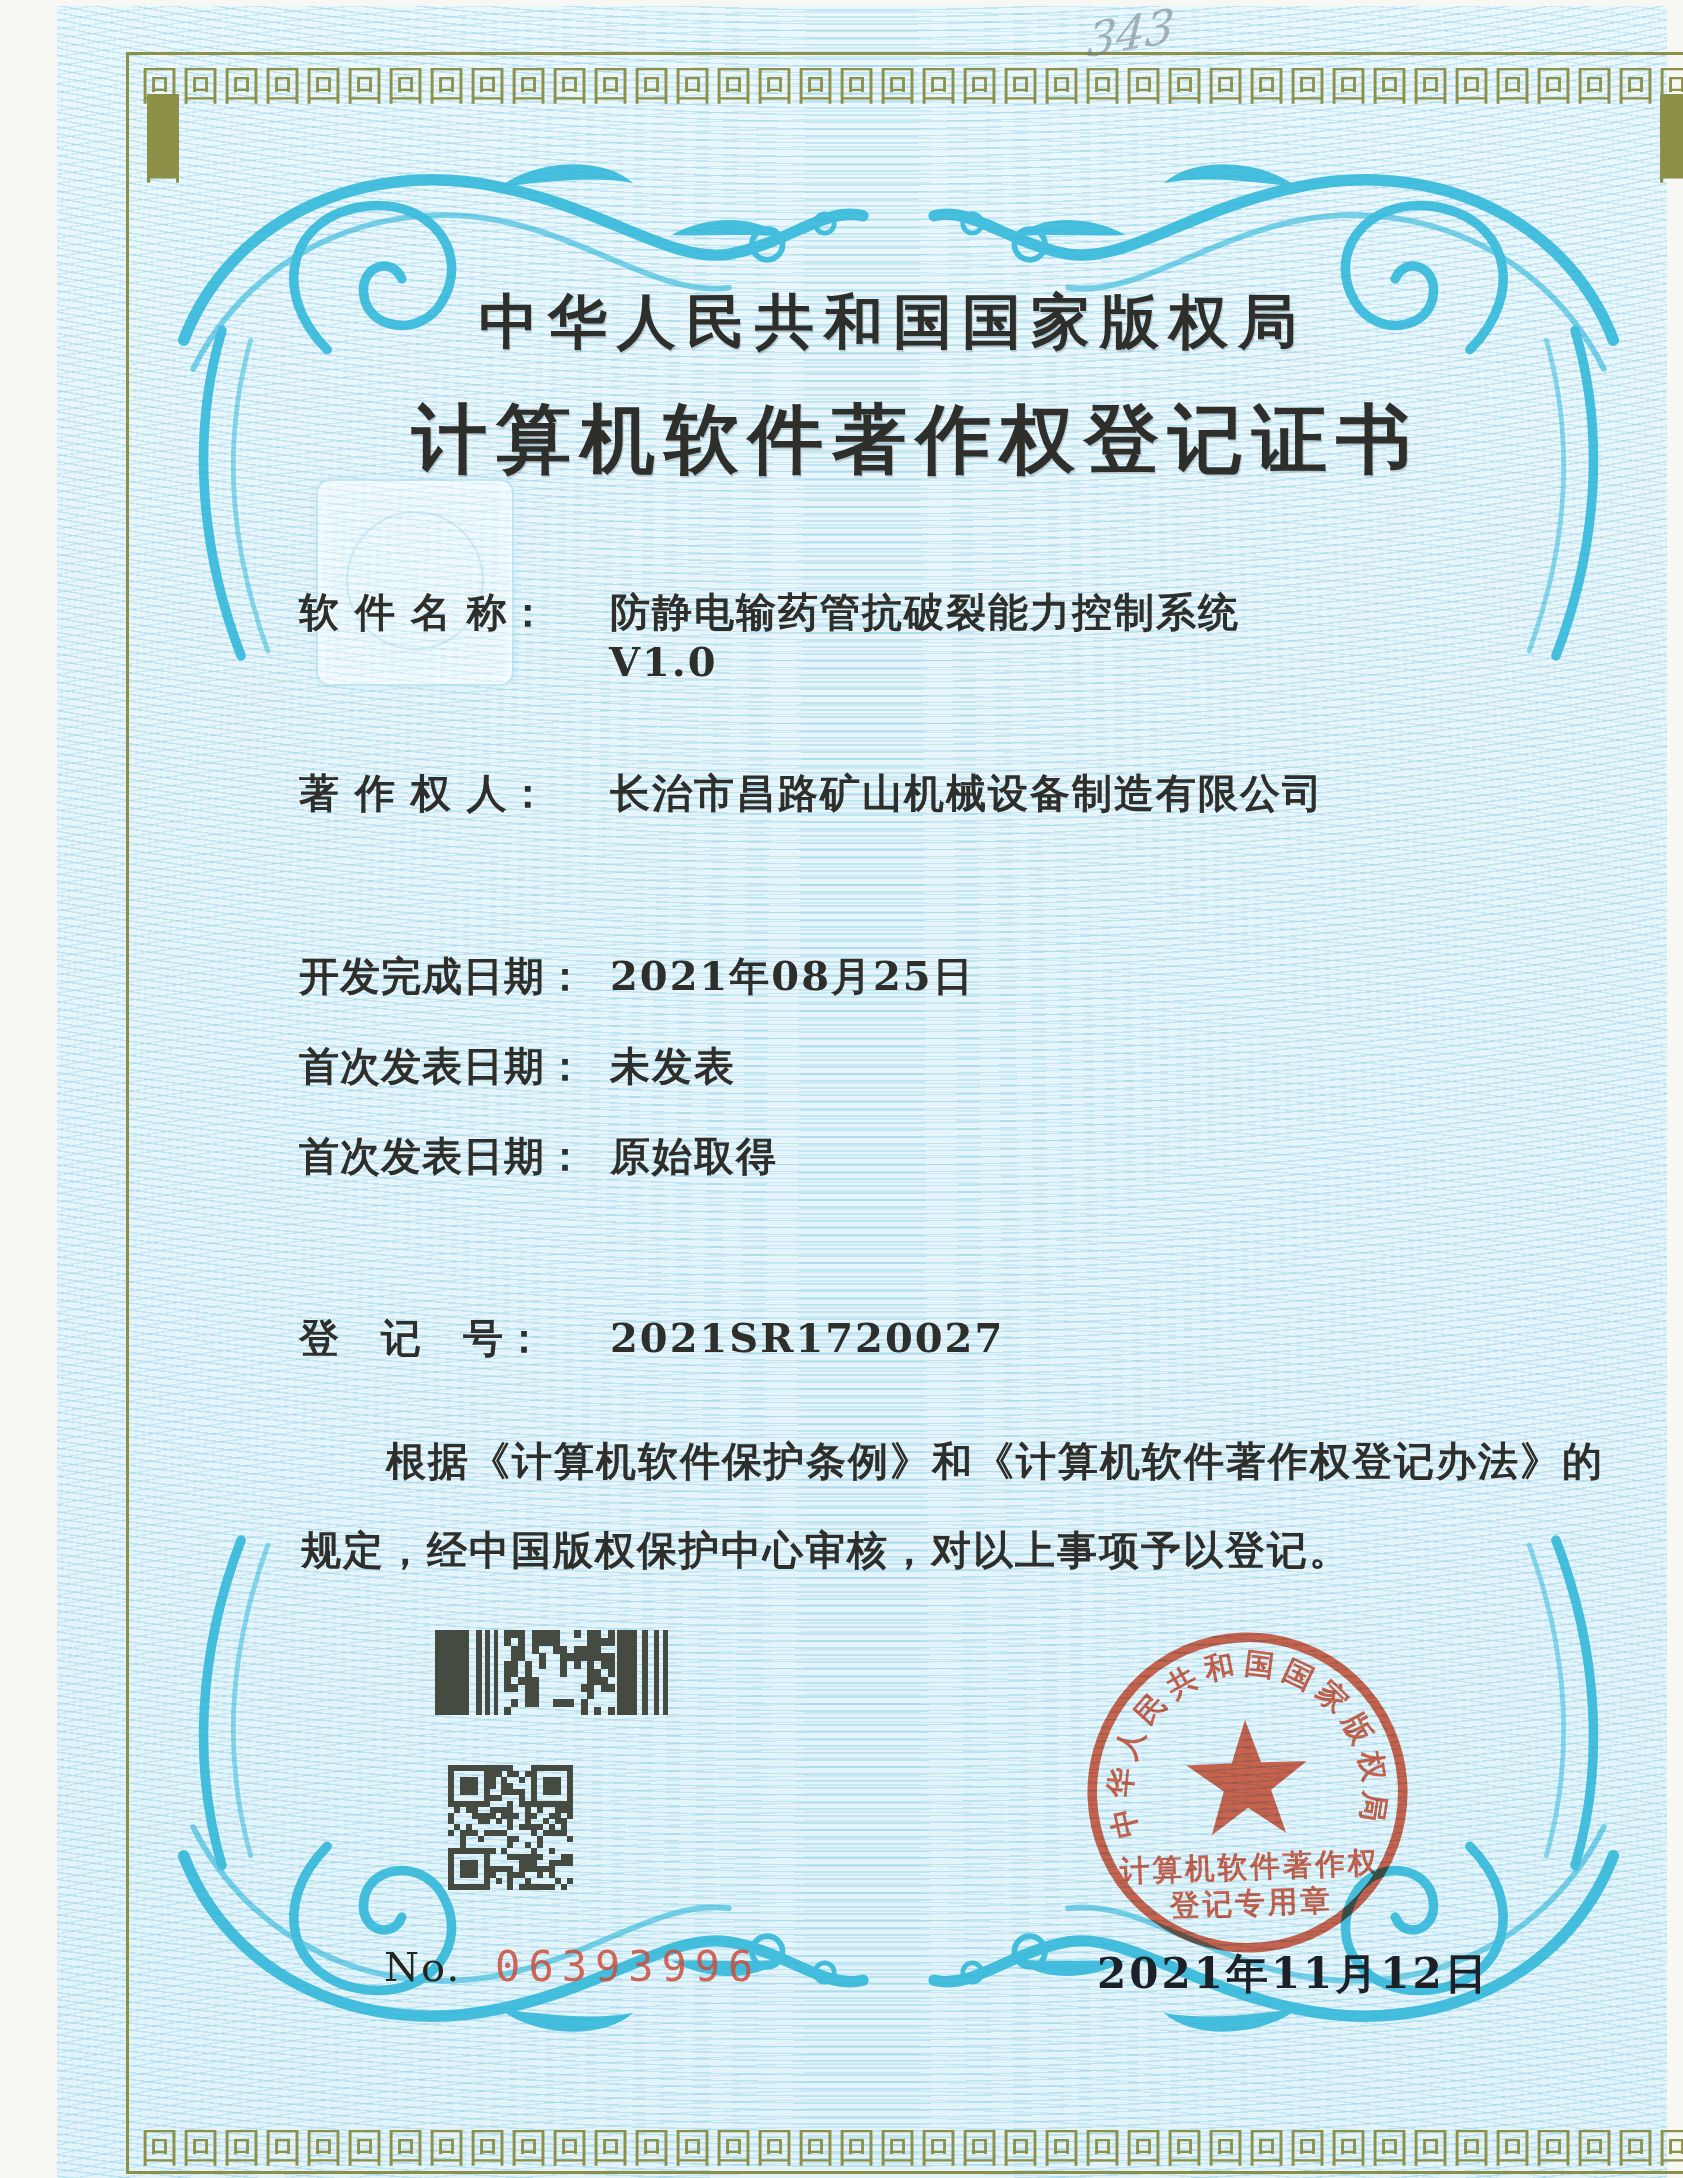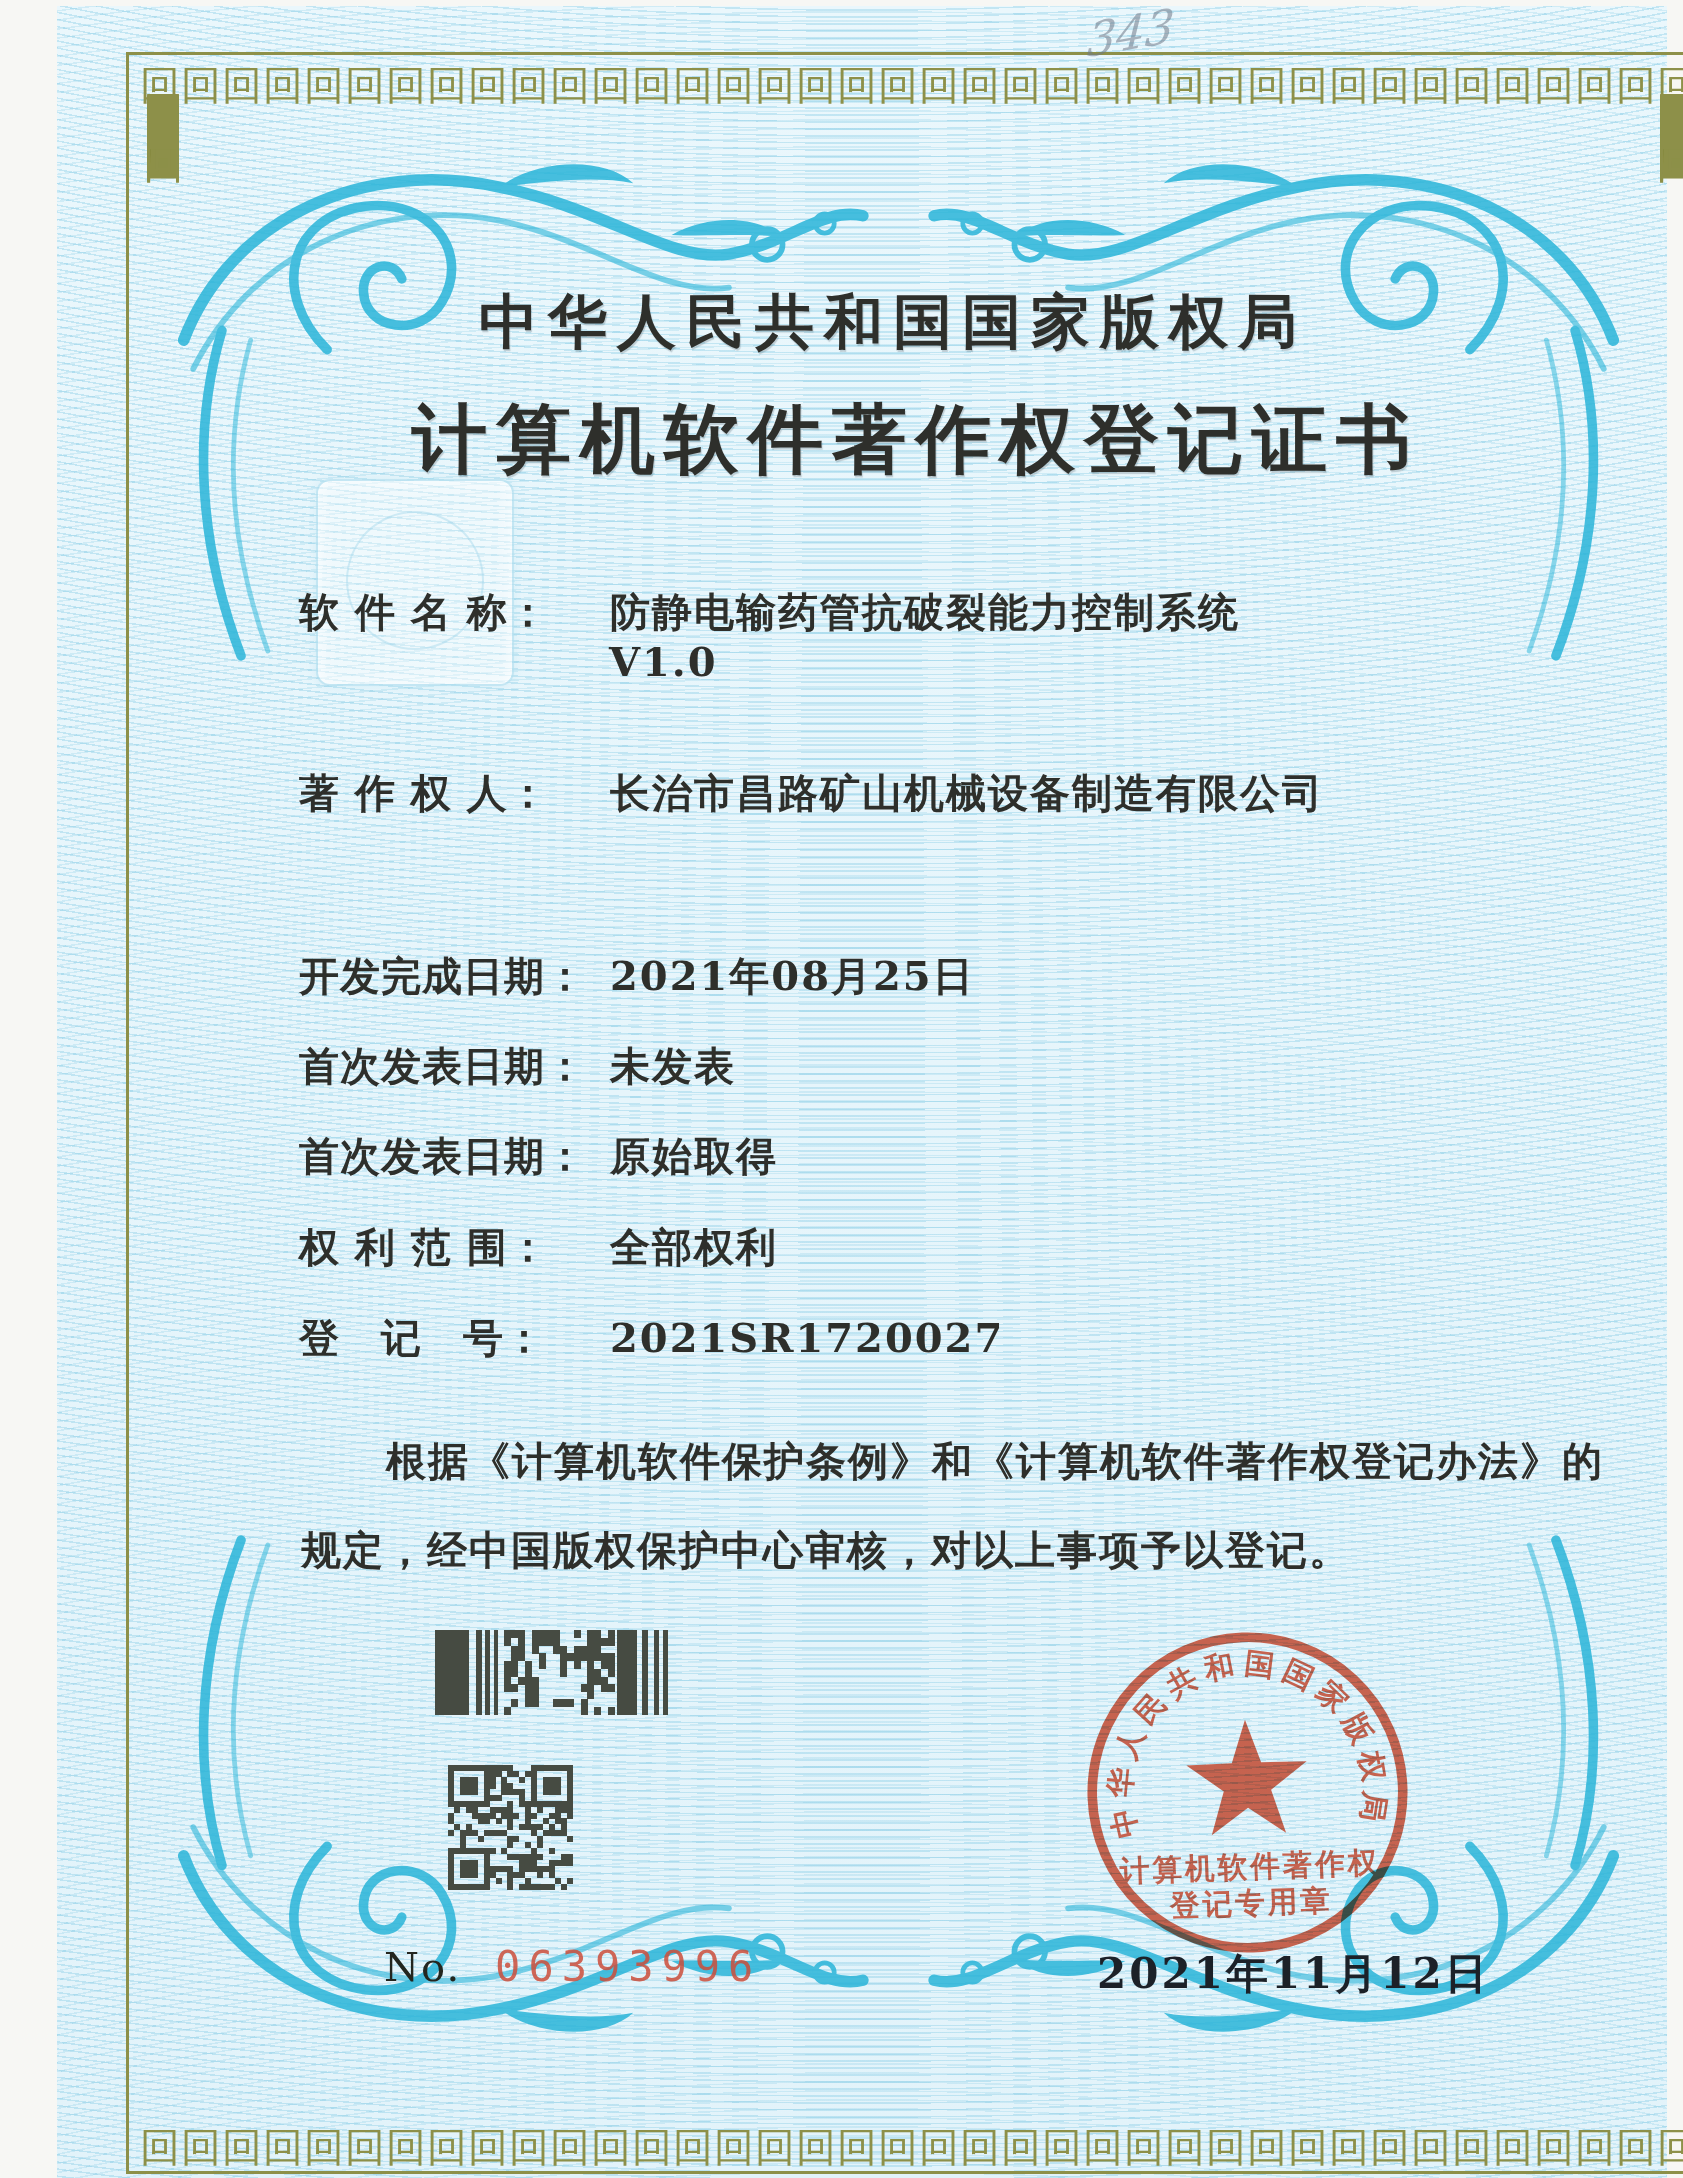--- a/index.html
+++ b/index.html
@@ -209,23 +209,20 @@
     <span class="lbl">著 作 权 人：</span><span class="val">长治市昌路矿山机械设备制造有限公司</span>
   </div>
   <div class="row" style="top:943px">
     <span class="lbl">开发完成日期：</span><span class="val">2021年08月25日</span>
   </div>
   <div class="row" style="top:1033px">
     <span class="lbl">首次发表日期：</span><span class="val">未发表</span>
   </div>
   <div class="row" style="top:1123px">
     <span class="lbl">首次发表日期：</span><span class="val">原始取得</span>
-  </div>
-  <div class="row" style="top:1214px">
-    <span class="lbl">权 利 范 围：</span><span class="val">全部权利</span>
   </div>
   <div class="row" style="top:1305px">
     <span class="lbl">登　记　号：</span><span class="val">2021SR1720027</span>
   </div>
 
   <div class="stmt stmt1">根据《计算机软件保护条例》和《计算机软件著作权登记办法》的</div>
   <div class="stmt stmt2">规定，经中国版权保护中心审核，对以上事项予以登记。</div>
 
   <div class="barcode">
       <div class="b" style="left: 0px; top: 0px; width: 34px; height: 85px;"></div>

